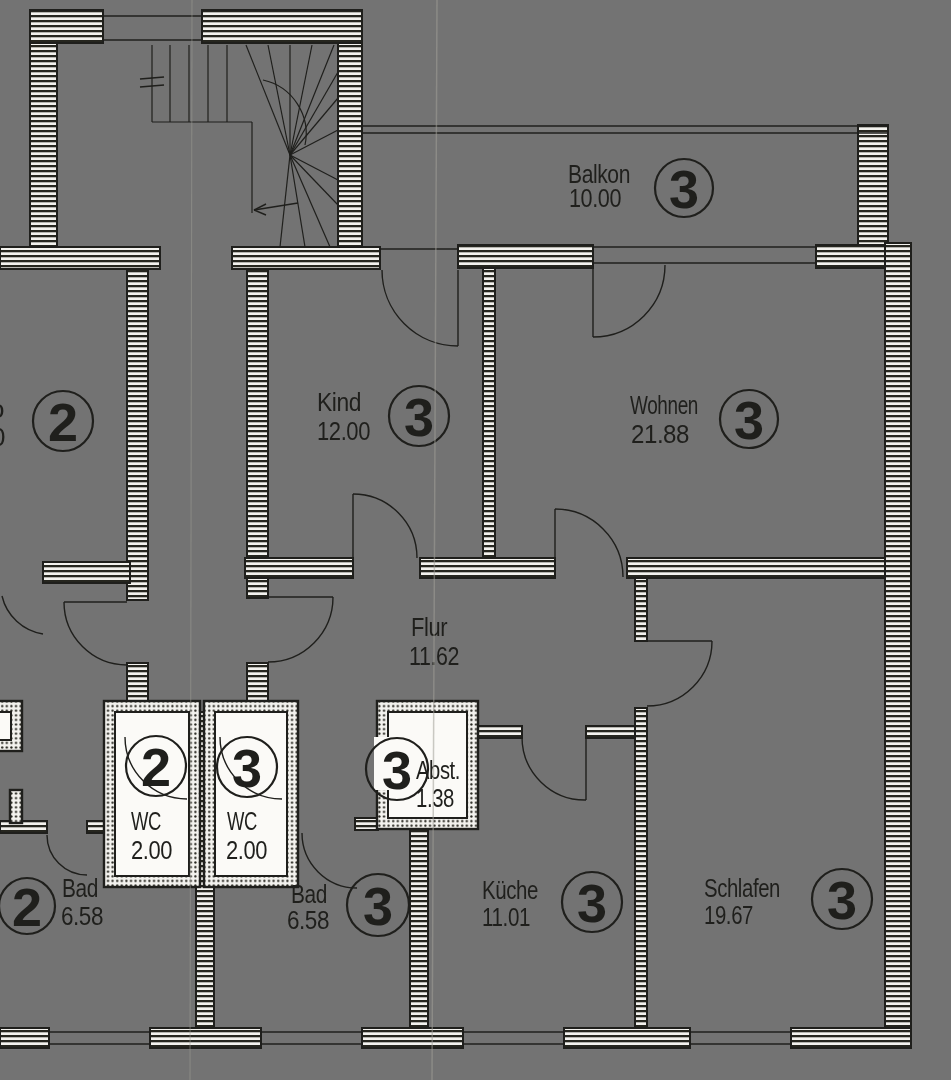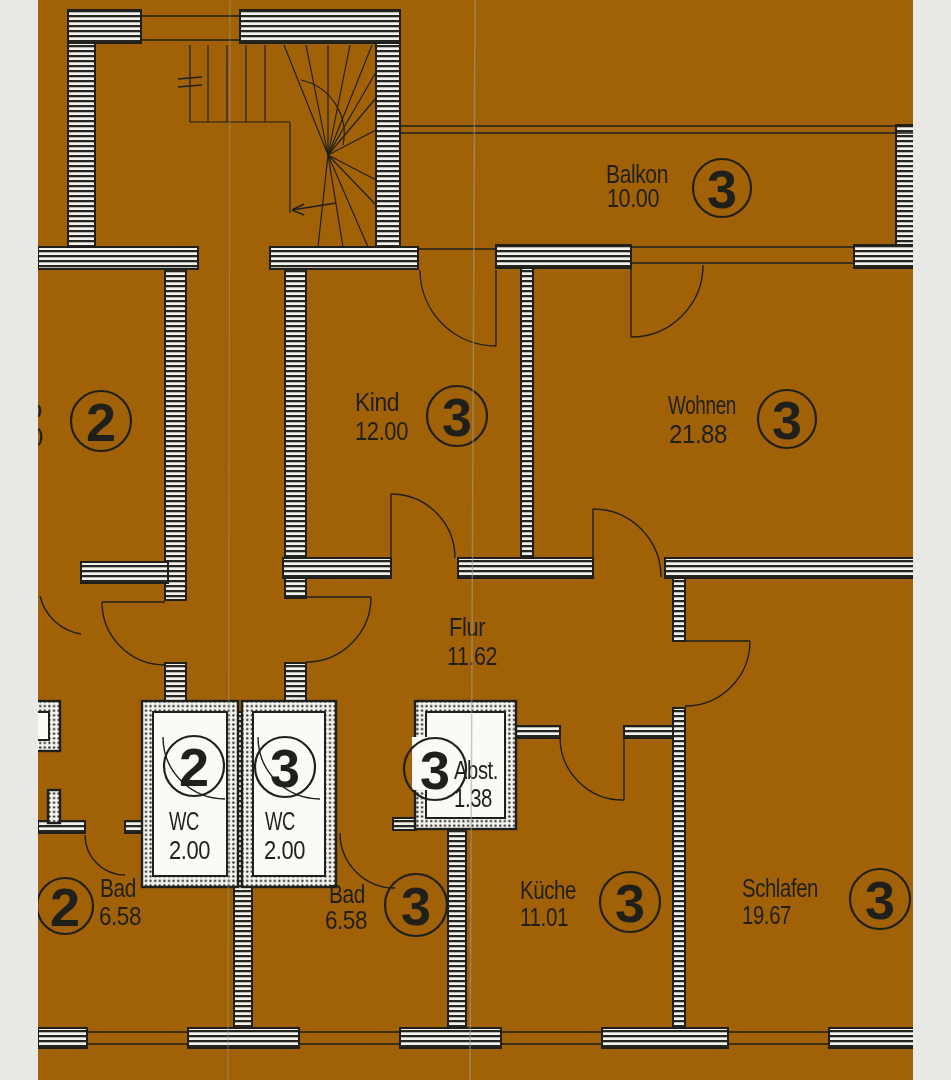--- a/index.html
+++ b/index.html
@@ -1,16 +1,16 @@
 <!DOCTYPE html>
 <html><head>
 <meta charset="utf-8">
 <style>
   html,body{margin:0;padding:0;background:#e8e8e4;}
-  .canvas{position:relative;width:875px;height:1080px;background:#a16207;overflow:hidden;margin:0 auto;}
+  .canvas{position:relative;width:951px;height:1080px;background:#737373;overflow:hidden;margin:0 auto;}
   svg{position:absolute;left:0;top:0;}
   svg text{font-family:"Liberation Sans",sans-serif;fill:#1f1f1c;}
   .lbl{font-size:26px;letter-spacing:-0.5px;}
   .digit{font-size:54px;font-weight:bold;text-anchor:middle;}
   .wall{fill:url(#hatch);stroke:#1f1f1c;stroke-width:2;}
   .pframe{fill:url(#dots);stroke:#1f1f1c;stroke-width:2.4;}
   .pinner{fill:#fbfaf7;stroke:#1f1f1c;stroke-width:2;}
   .thin{stroke:#1f1f1c;stroke-width:1.3;fill:none;}
   .arc{stroke:#1f1f1c;stroke-width:1.4;fill:none;}
   .badge{fill:none;stroke:#1f1f1c;stroke-width:2.2;}

